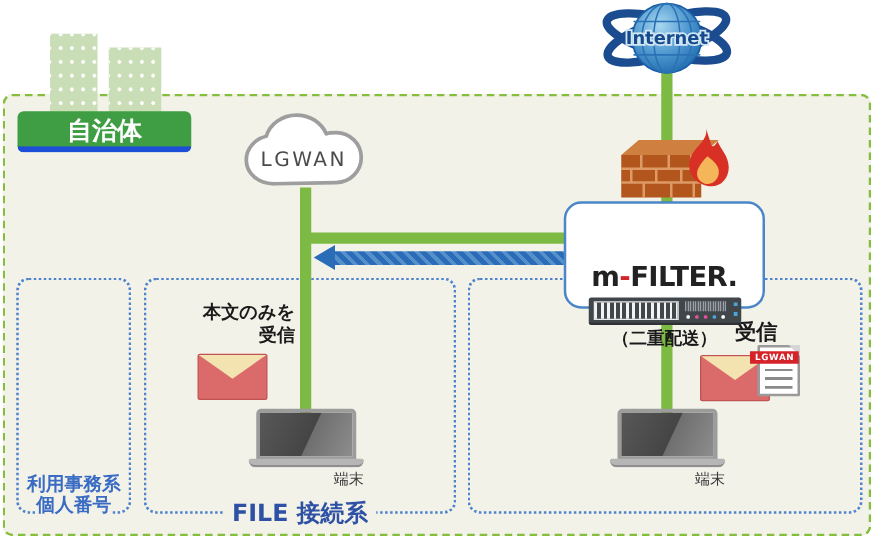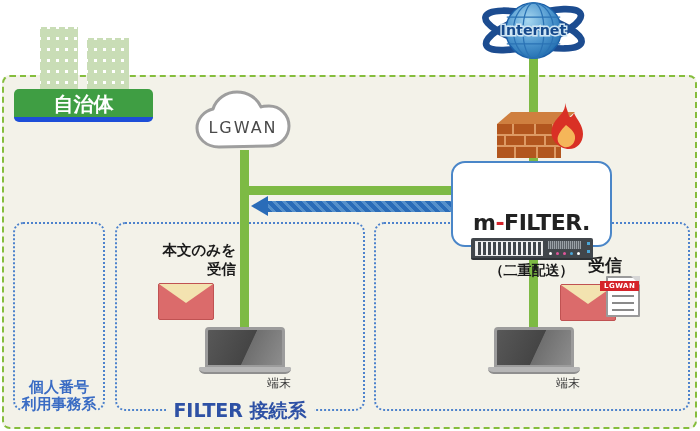--- a/index.html
+++ b/index.html
@@ -225,20 +225,20 @@
     <div class="base"></div>
   </div>
   <div class="laptop lap-right">
     <div class="scr"></div>
     <div class="base"></div>
   </div>
   <div class="txt term term-left">端末</div>
   <div class="txt term term-right">端末</div>
 
   <div class="txt seg-label seg-lgwan">
-    <span>FILTER 接続系</span>
+    <span>FILE 接続系</span>
   </div>
   <div class="txt personal">
+    <div><span>利用事務系</span></div>
     <div><span>個人番号</span></div>
-    <div><span>利用事務系</span></div>
   </div>
 
 </div>
 
 </body></html>

